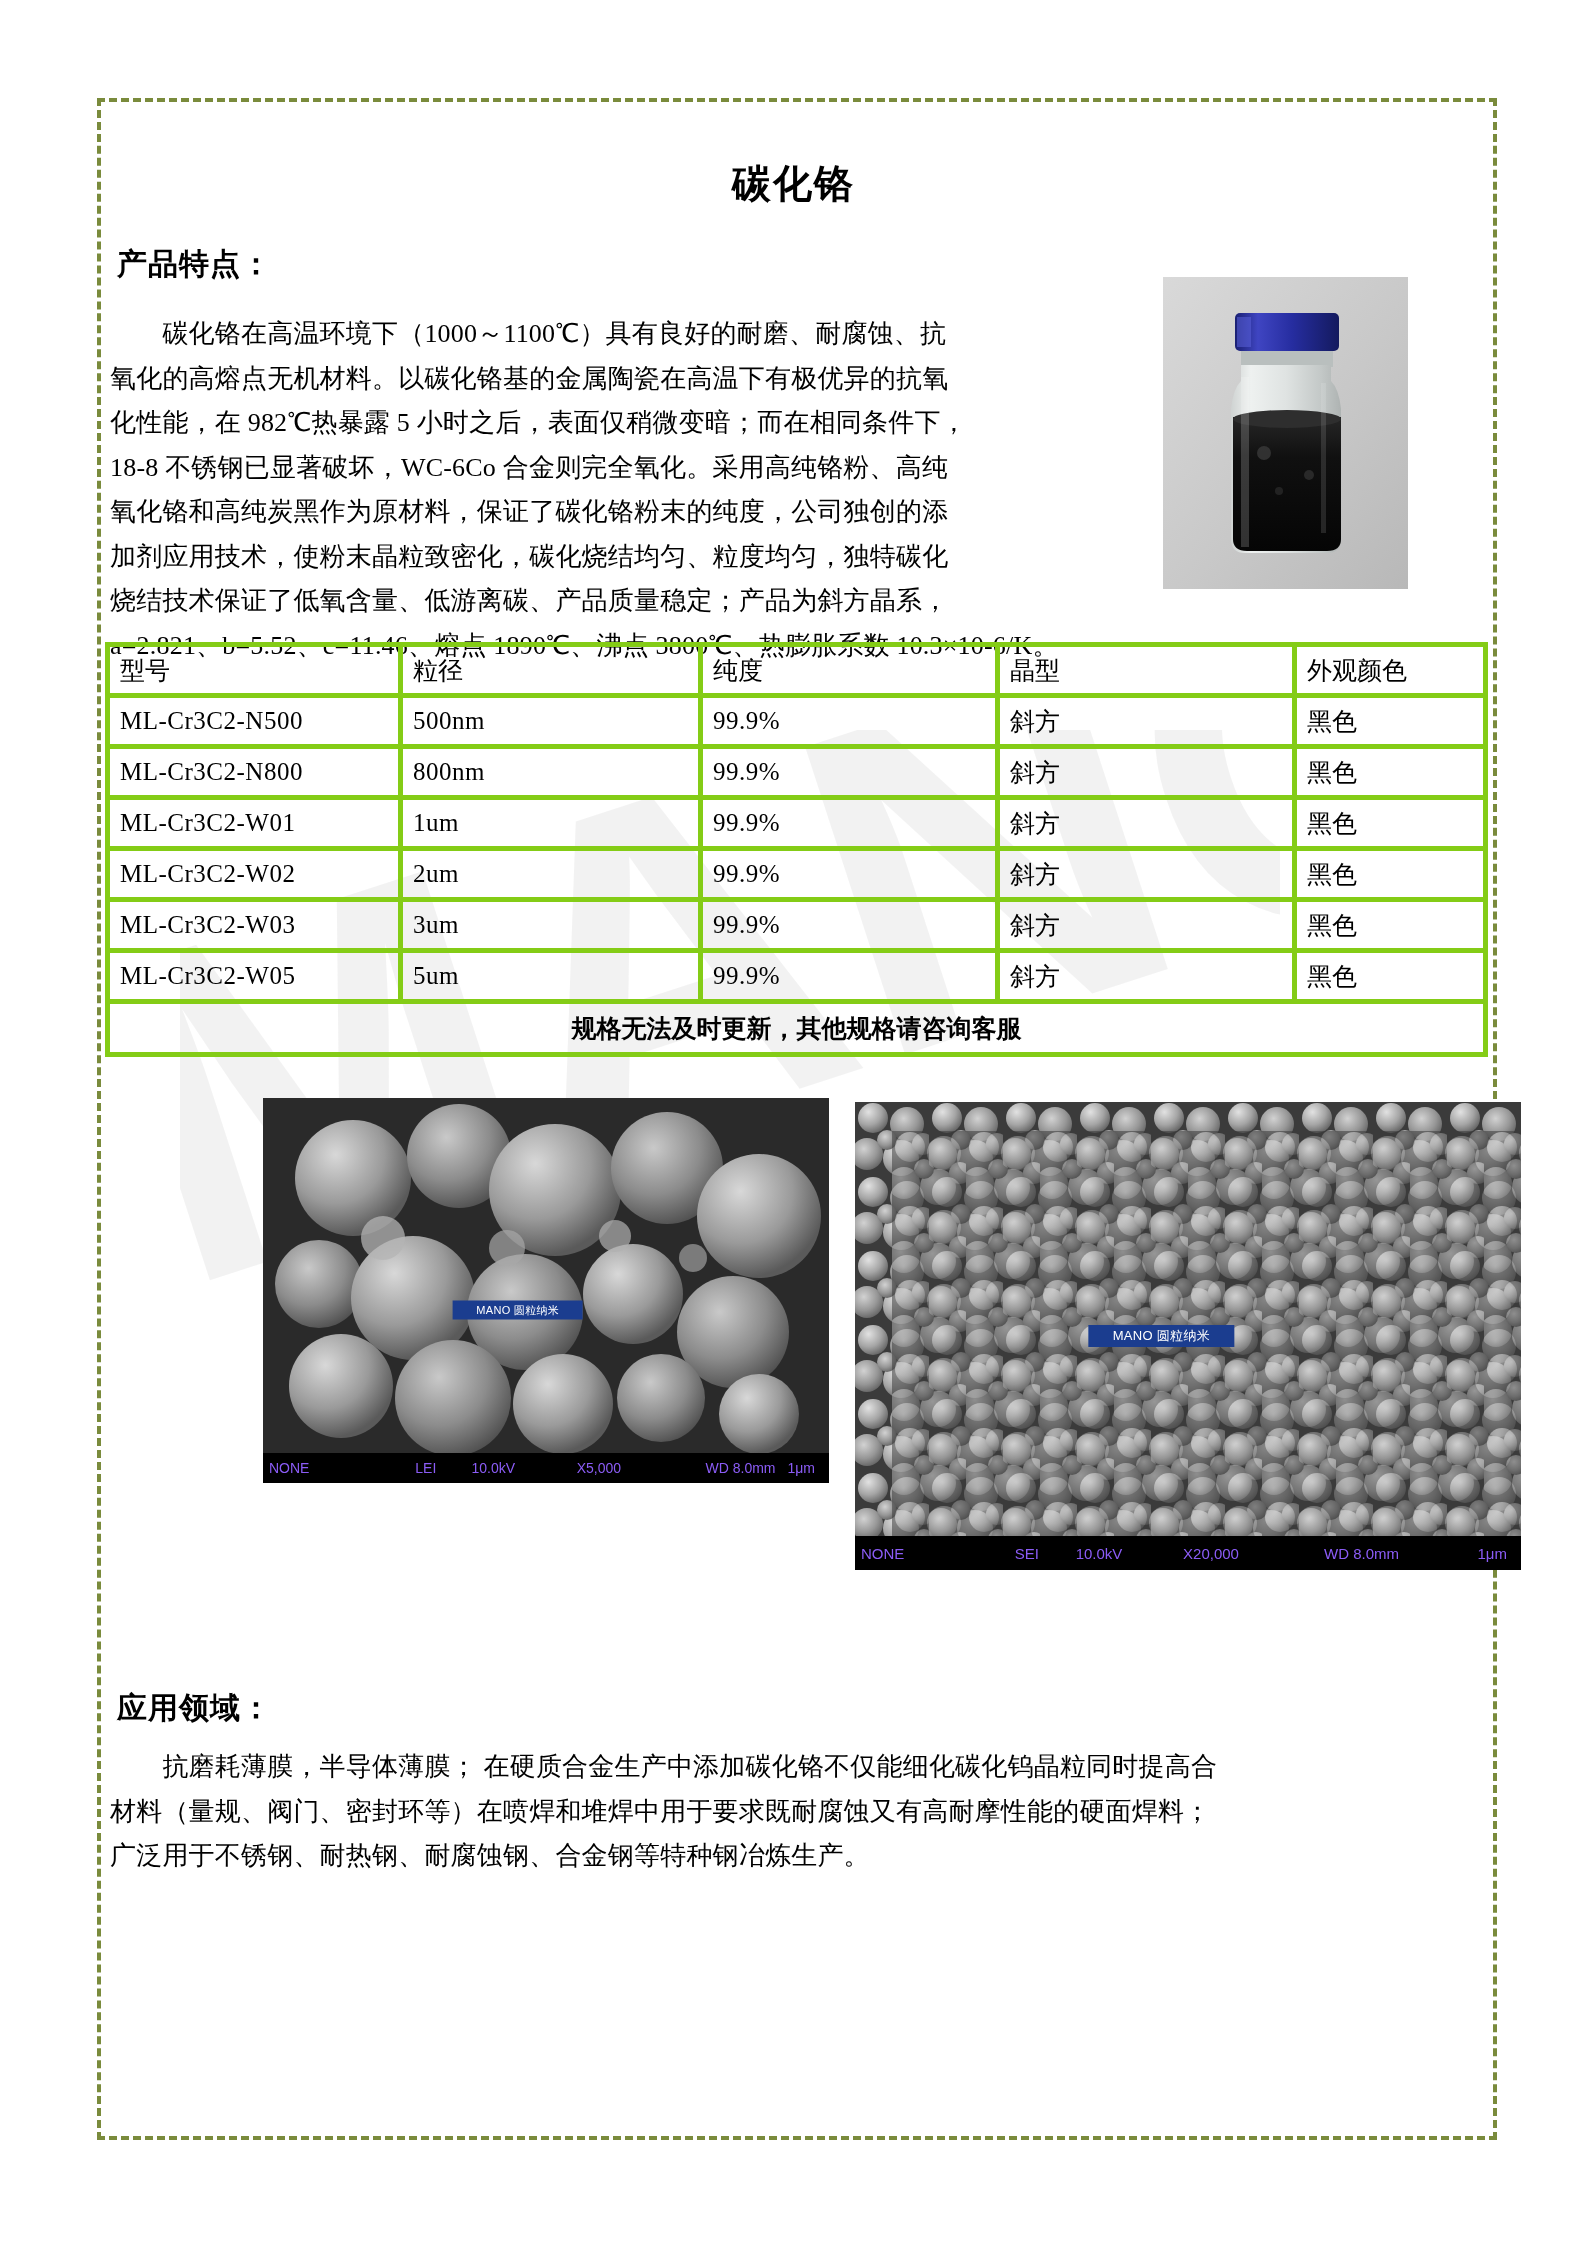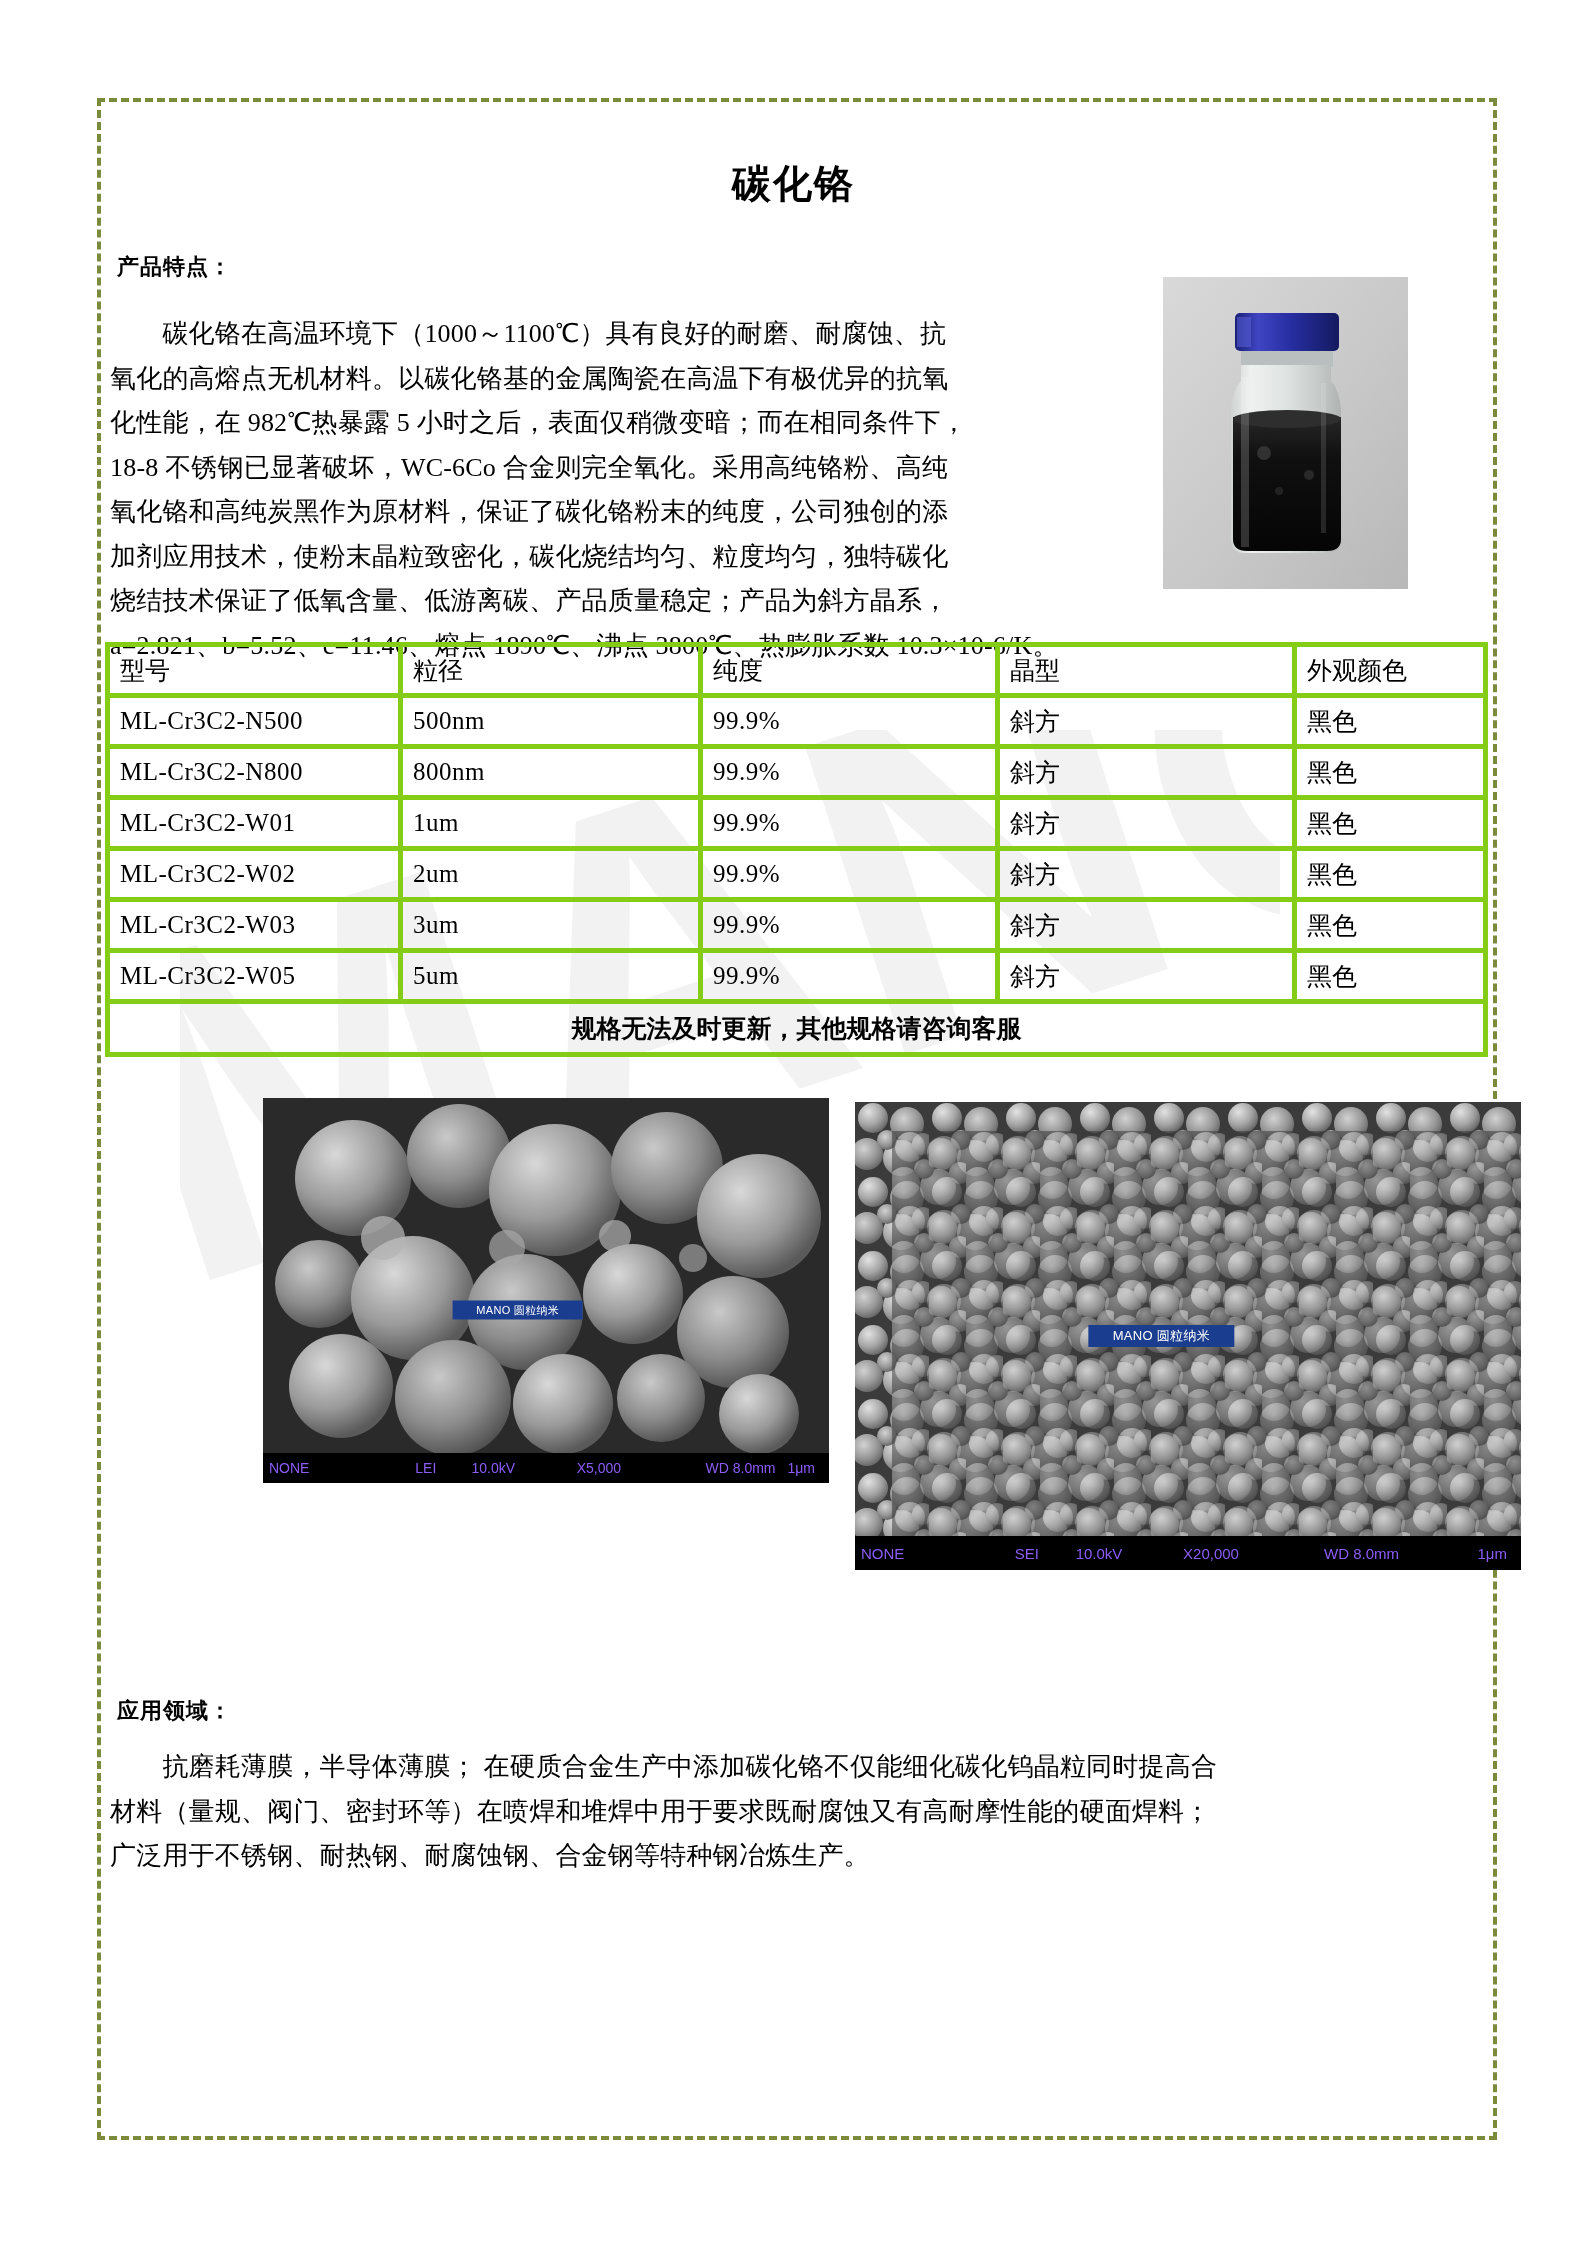--- a/index.html
+++ b/index.html
@@ -15,21 +15,21 @@
              pointer-events:none;z-index:0;opacity:.55;}
   .watermark svg{width:100%;height:100%;}
 
   .content{position:absolute;left:0;top:0;width:1587px;height:2245px;z-index:2;}
 
   .title{position:absolute;left:0;top:157px;width:1587px;text-align:center;
          font-family:"Liberation Sans",sans-serif;font-weight:bold;font-size:39px;
          letter-spacing:2px;}
 
   .sec-head{position:absolute;font-family:Liberation Sans, sans-serif;font-weight:bold;
-            font-size:22px;letter-spacing:1px;margin-top:8px;}
+            font-size:30px;letter-spacing:1px;}
   .sec-head.one{left:117px;top:244px;}
   .sec-head.two{left:117px;top:1688px;}
 
   .para{position:absolute;font-family:"Liberation Serif",serif;font-size:26px;
         line-height:44.5px;text-align:justify;text-justify:inter-ideograph;
         letter-spacing:.2px;}
   .para.p1{left:110px;top:312px;width:1010px;}
   .para.p1 .ln{display:block;white-space:nowrap;}
   .para.p2{left:110px;top:1745px;width:1370px;}
   .para.p2 .ln{display:block;white-space:nowrap;}

